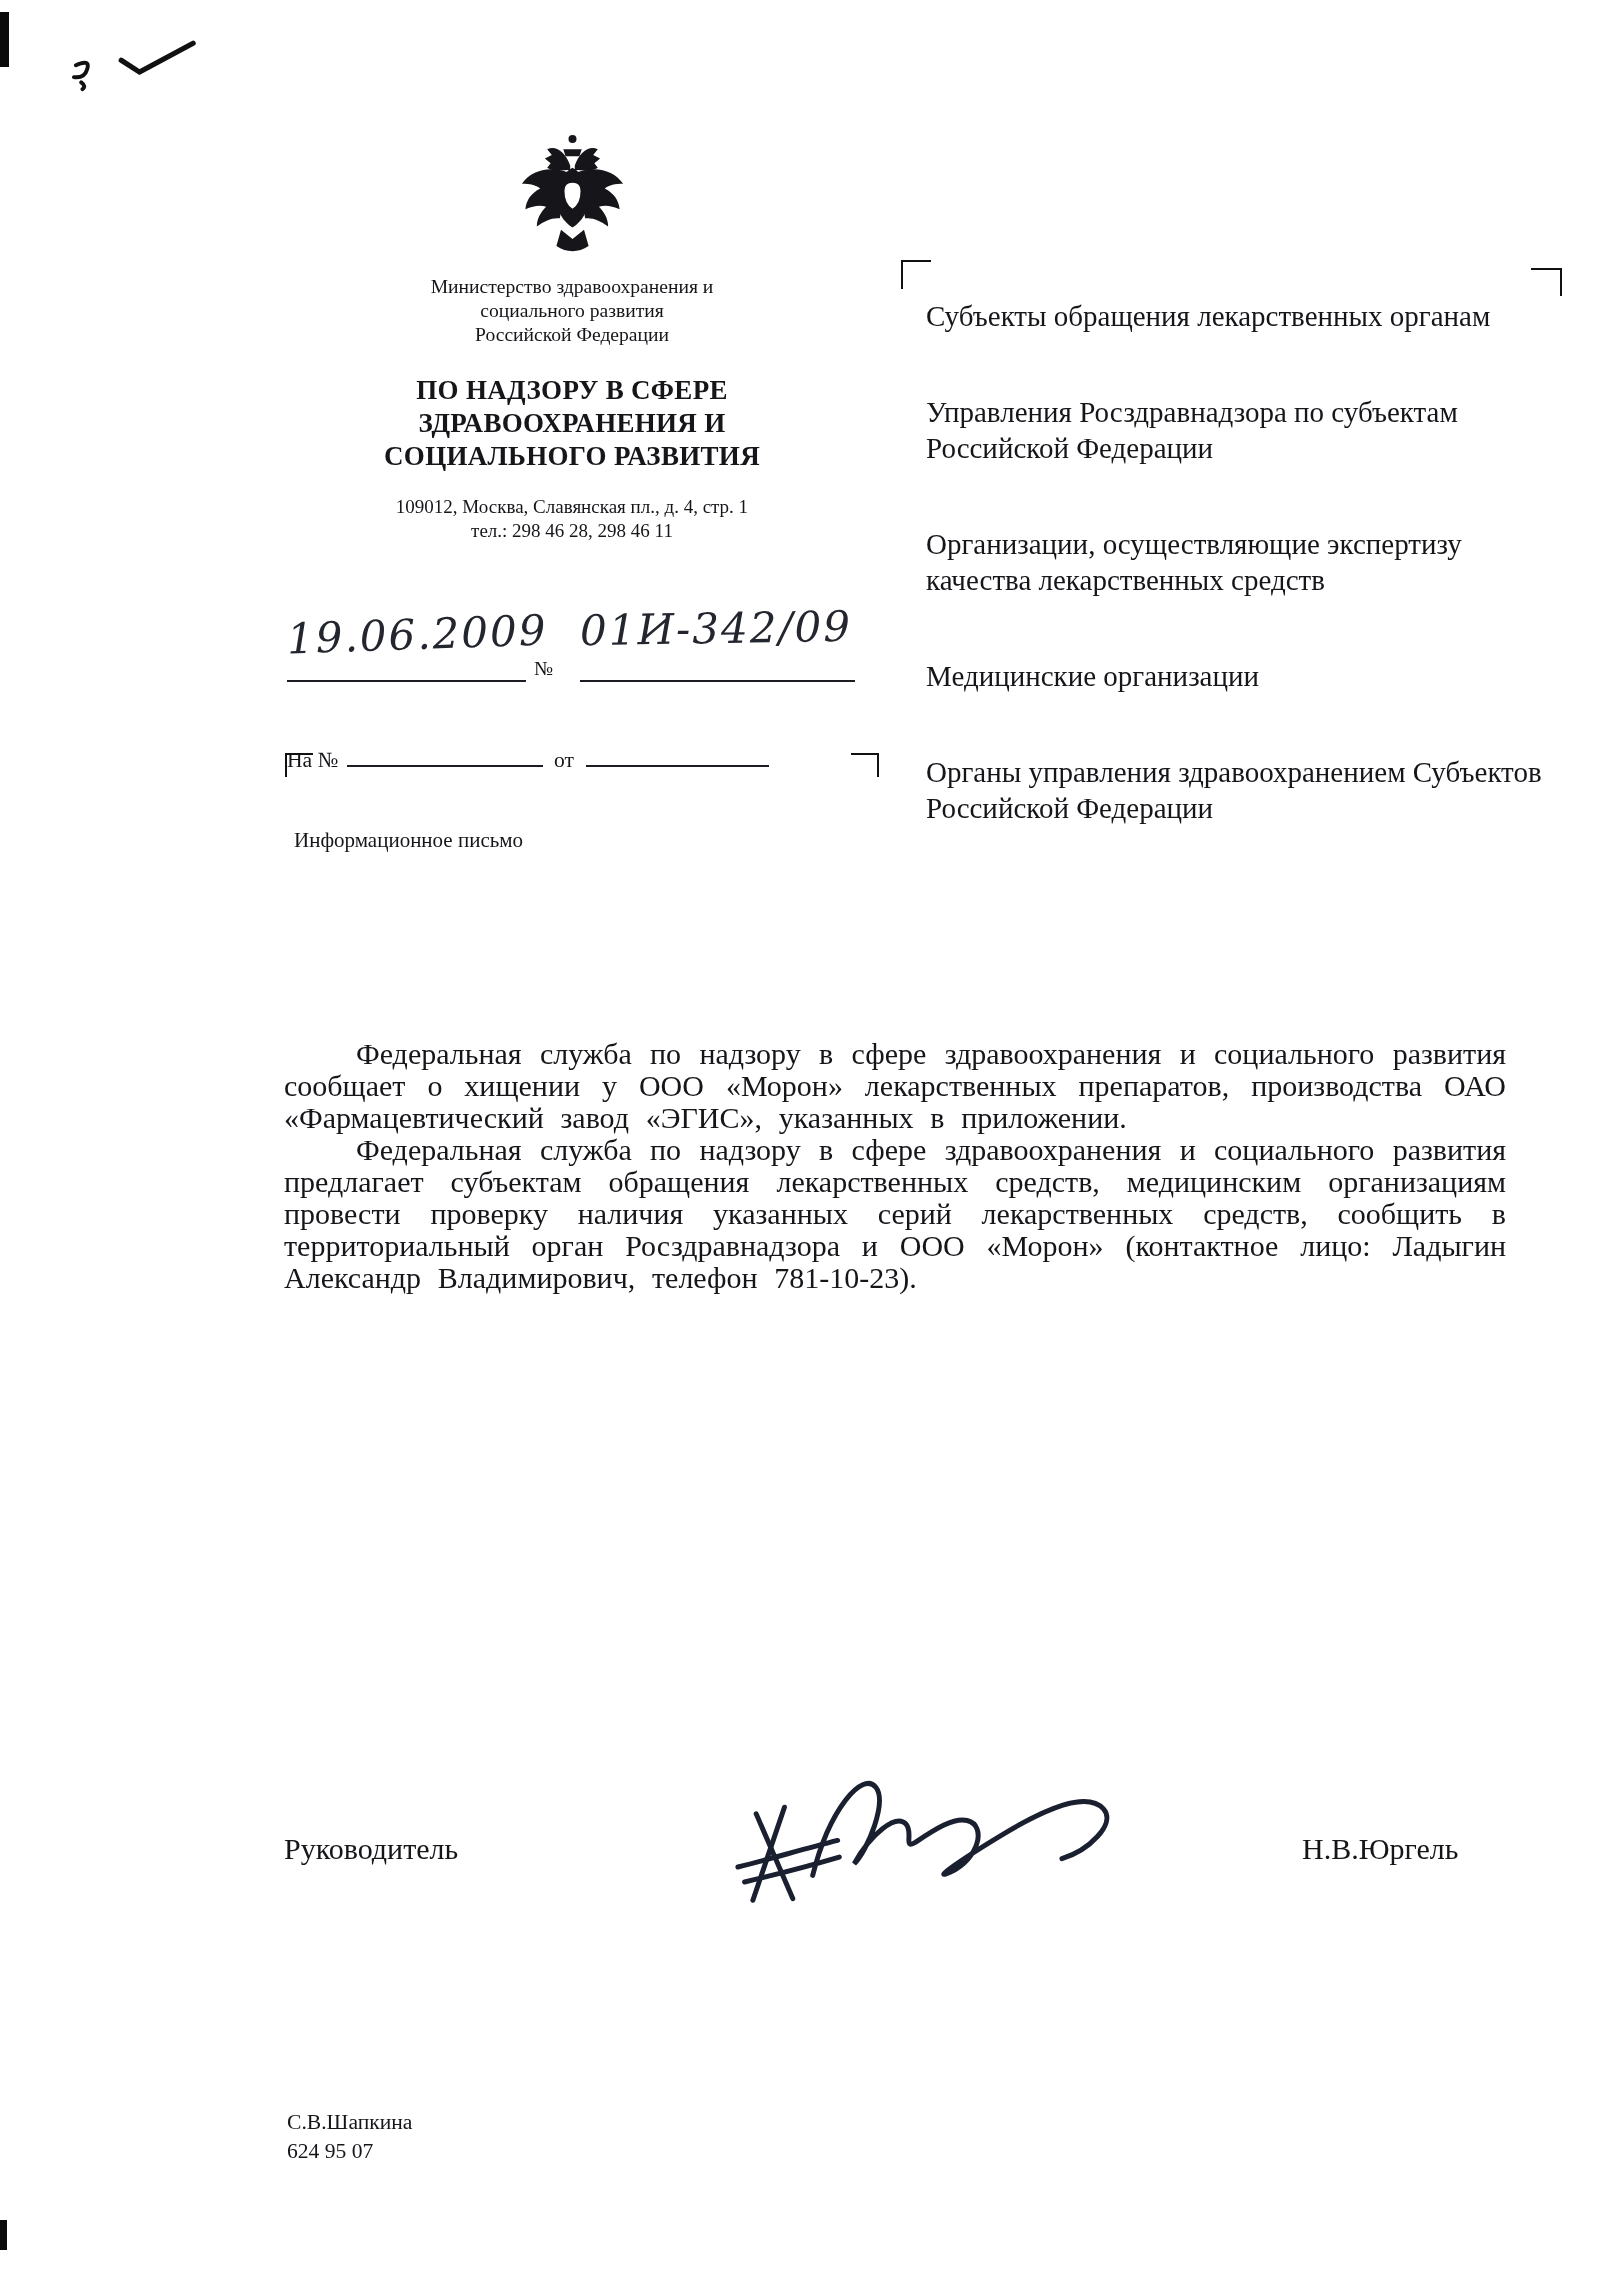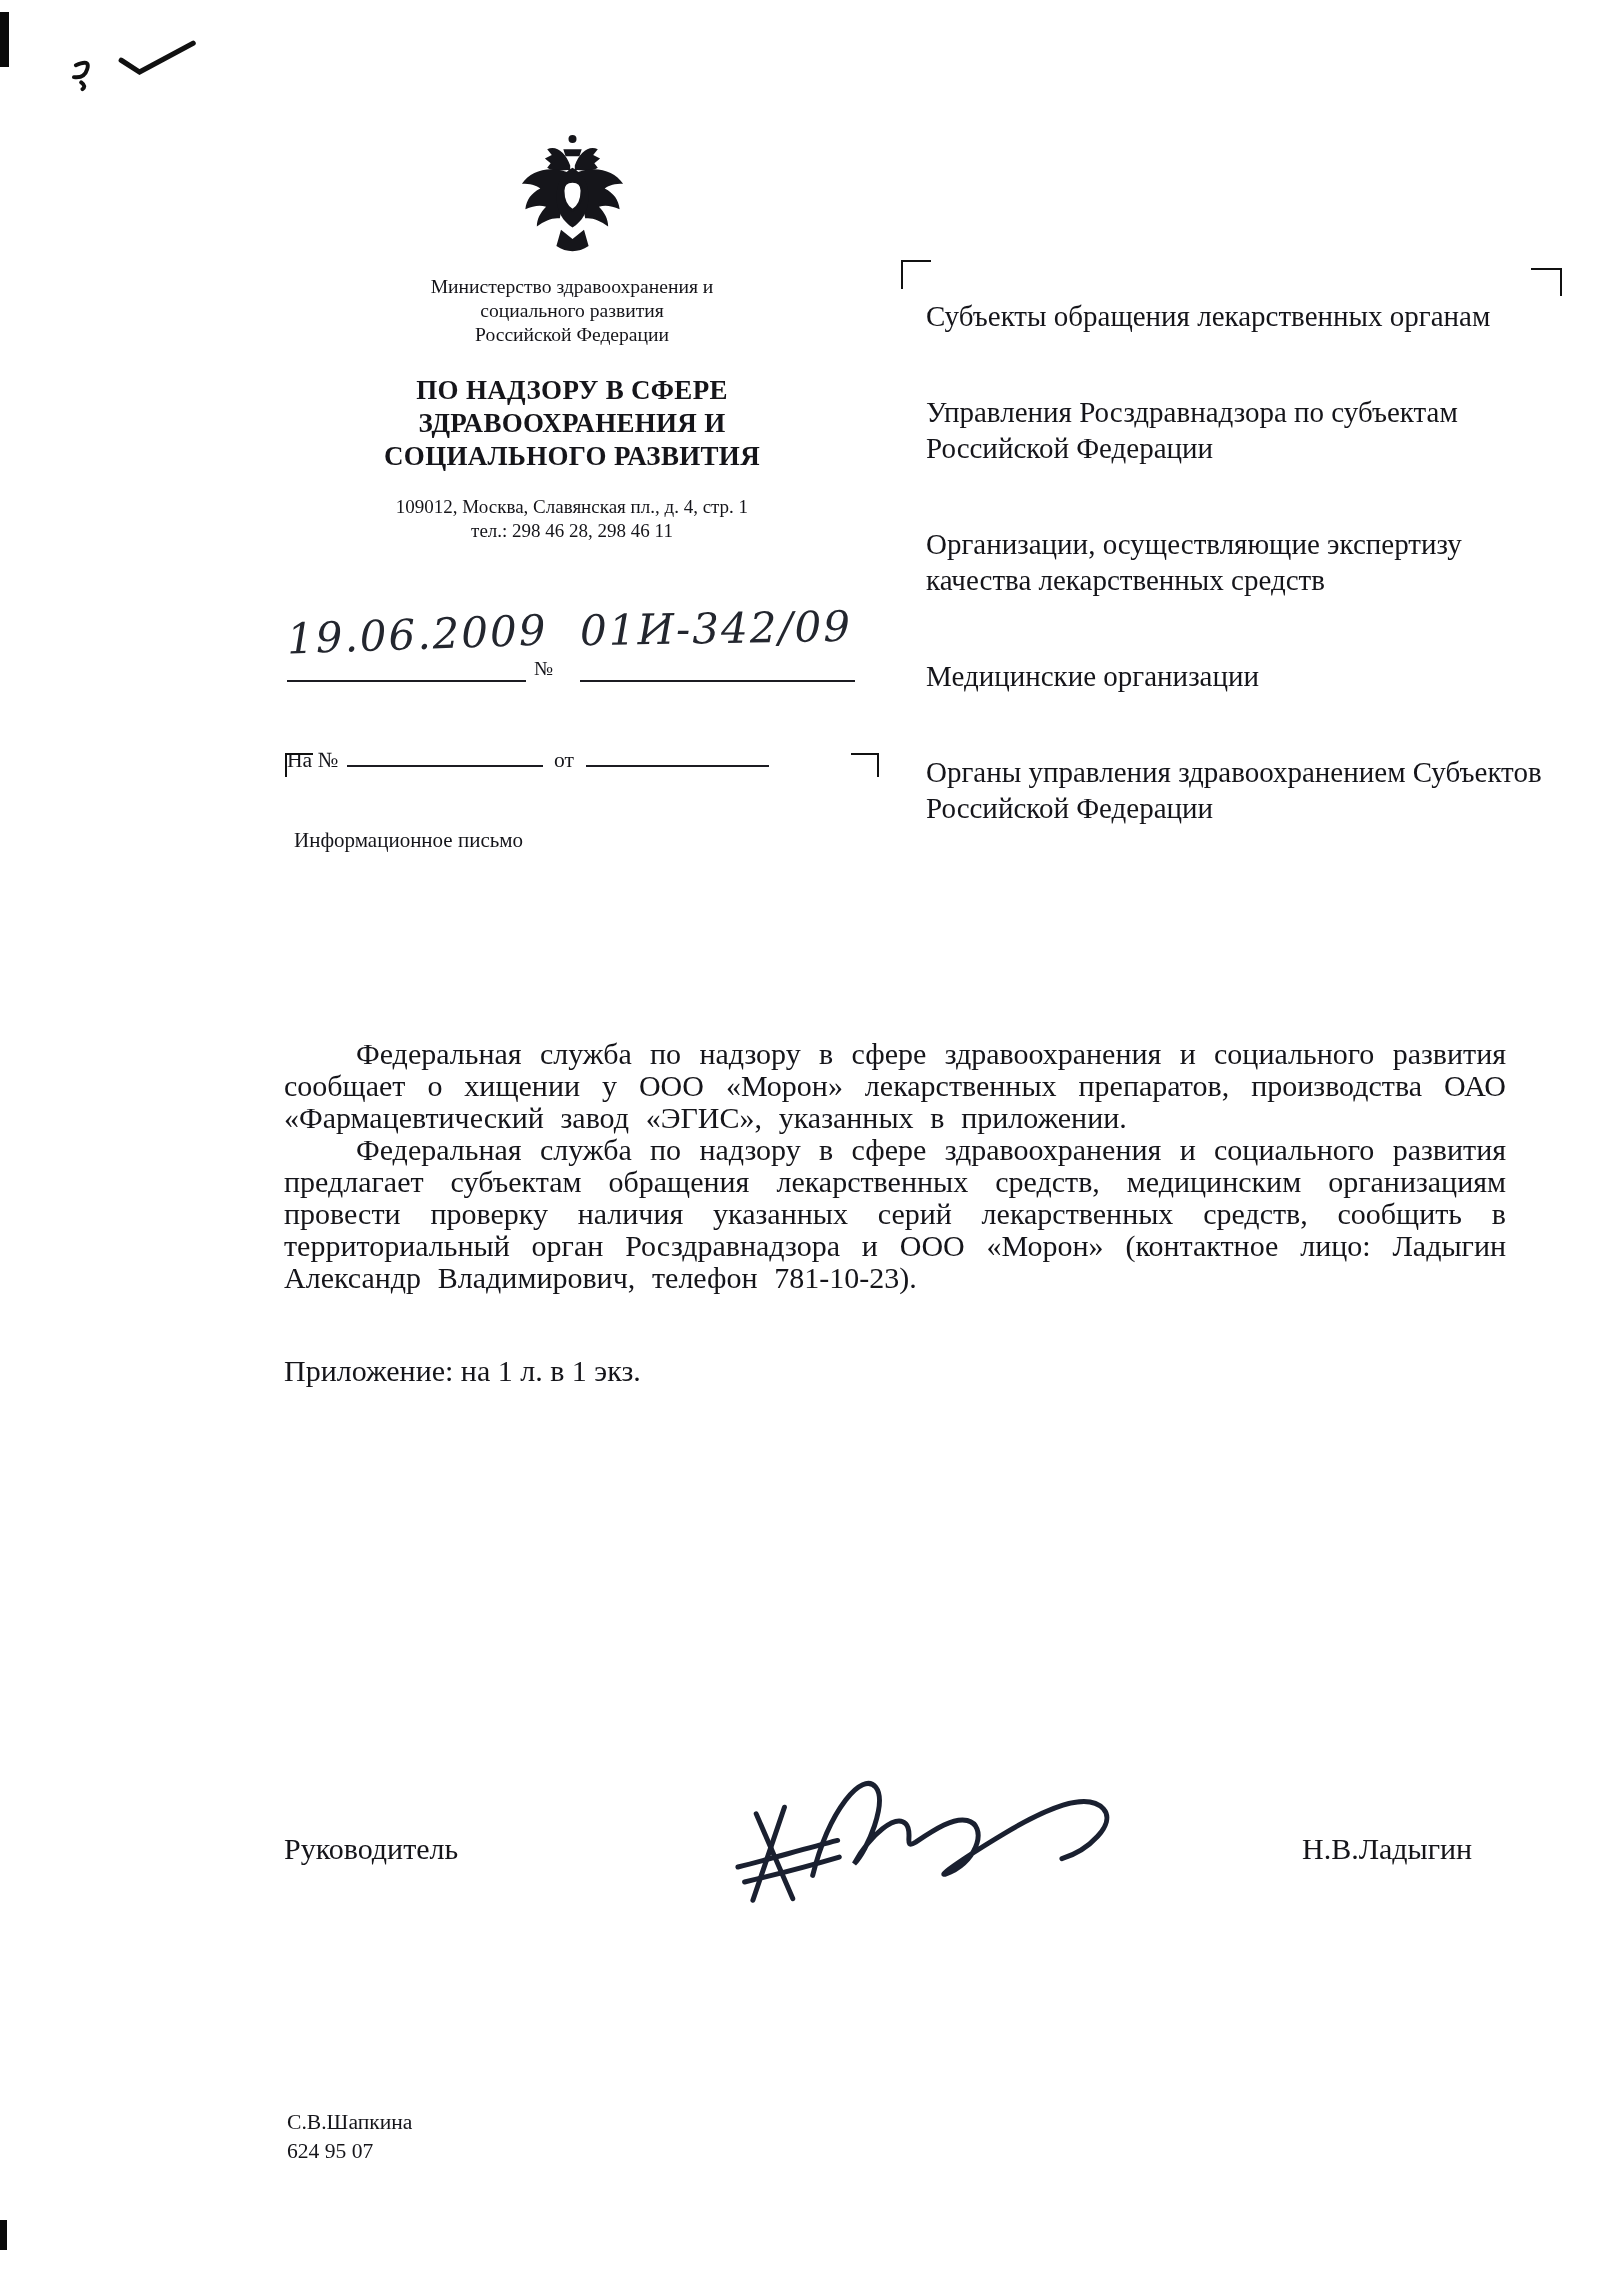--- a/index.html
+++ b/index.html
@@ -146,34 +146,33 @@
   <div class="recipient">Субъекты обращения лекарственных органам</div>
   <div class="recipient">Управления Росздравнадзора по субъектам Российской Федерации</div>
   <div class="recipient">Организации, осуществляющие экспертизу качества лекарственных средств</div>
   <div class="recipient">Медицинские организации</div>
   <div class="recipient">Органы управления здравоохранением Субъектов Российской Федерации</div>
 </div>
 
 <div class="abs body-block">
   <p>Федеральная служба по надзору в сфере здравоохранения и социального развития сообщает о хищении у ООО «Морон» лекарственных препаратов, производства ОАО «Фармацевтический завод «ЭГИС», указанных в приложении.</p>
   <p>Федеральная служба по надзору в сфере здравоохранения и социального развития предлагает субъектам обращения лекарственных средств, медицинским организациям провести проверку наличия указанных серий лекарственных средств, сообщить в территориальный орган Росздравнадзора и ООО «Морон» (контактное лицо: Ладыгин Александр Владимирович, телефон 781-10-23).</p>
-  <div class="attachment">Приложение: на 1 л. в 1 экз.</div>
 </div>
 
 <div class="abs sig-position">Руководитель</div>
 
 <svg class="abs sig-stroke" width="432" height="183" viewBox="0 0 520 220">
   <g fill="none" stroke="#1a2030" stroke-width="6" stroke-linecap="round">
     <path d="M52 96 L96 198"></path>
     <path d="M86 88 L48 200"></path>
     <path d="M30 160 C70 150 110 138 150 128"></path>
     <path d="M38 178 C80 168 118 158 152 148"></path>
     <path d="M120 170 C140 90 180 44 196 64 C210 82 186 140 170 156 C190 120 220 96 232 108 C242 118 228 140 244 130 C268 114 290 100 306 104 C330 110 320 150 286 166 C260 178 300 150 350 120 C400 90 450 68 470 90 C486 108 452 140 420 150"></path>
   </g>
 </svg>
 
-<div class="abs sig-name">Н.В.Ладыгин</div>
+<div class="abs sig-name">Н.В.Юргель</div>
 
 <div class="abs footer">
   <div>С.В.Шапкина</div>
   <div>624 95 07</div>
 </div>
 
 
 </body></html>

